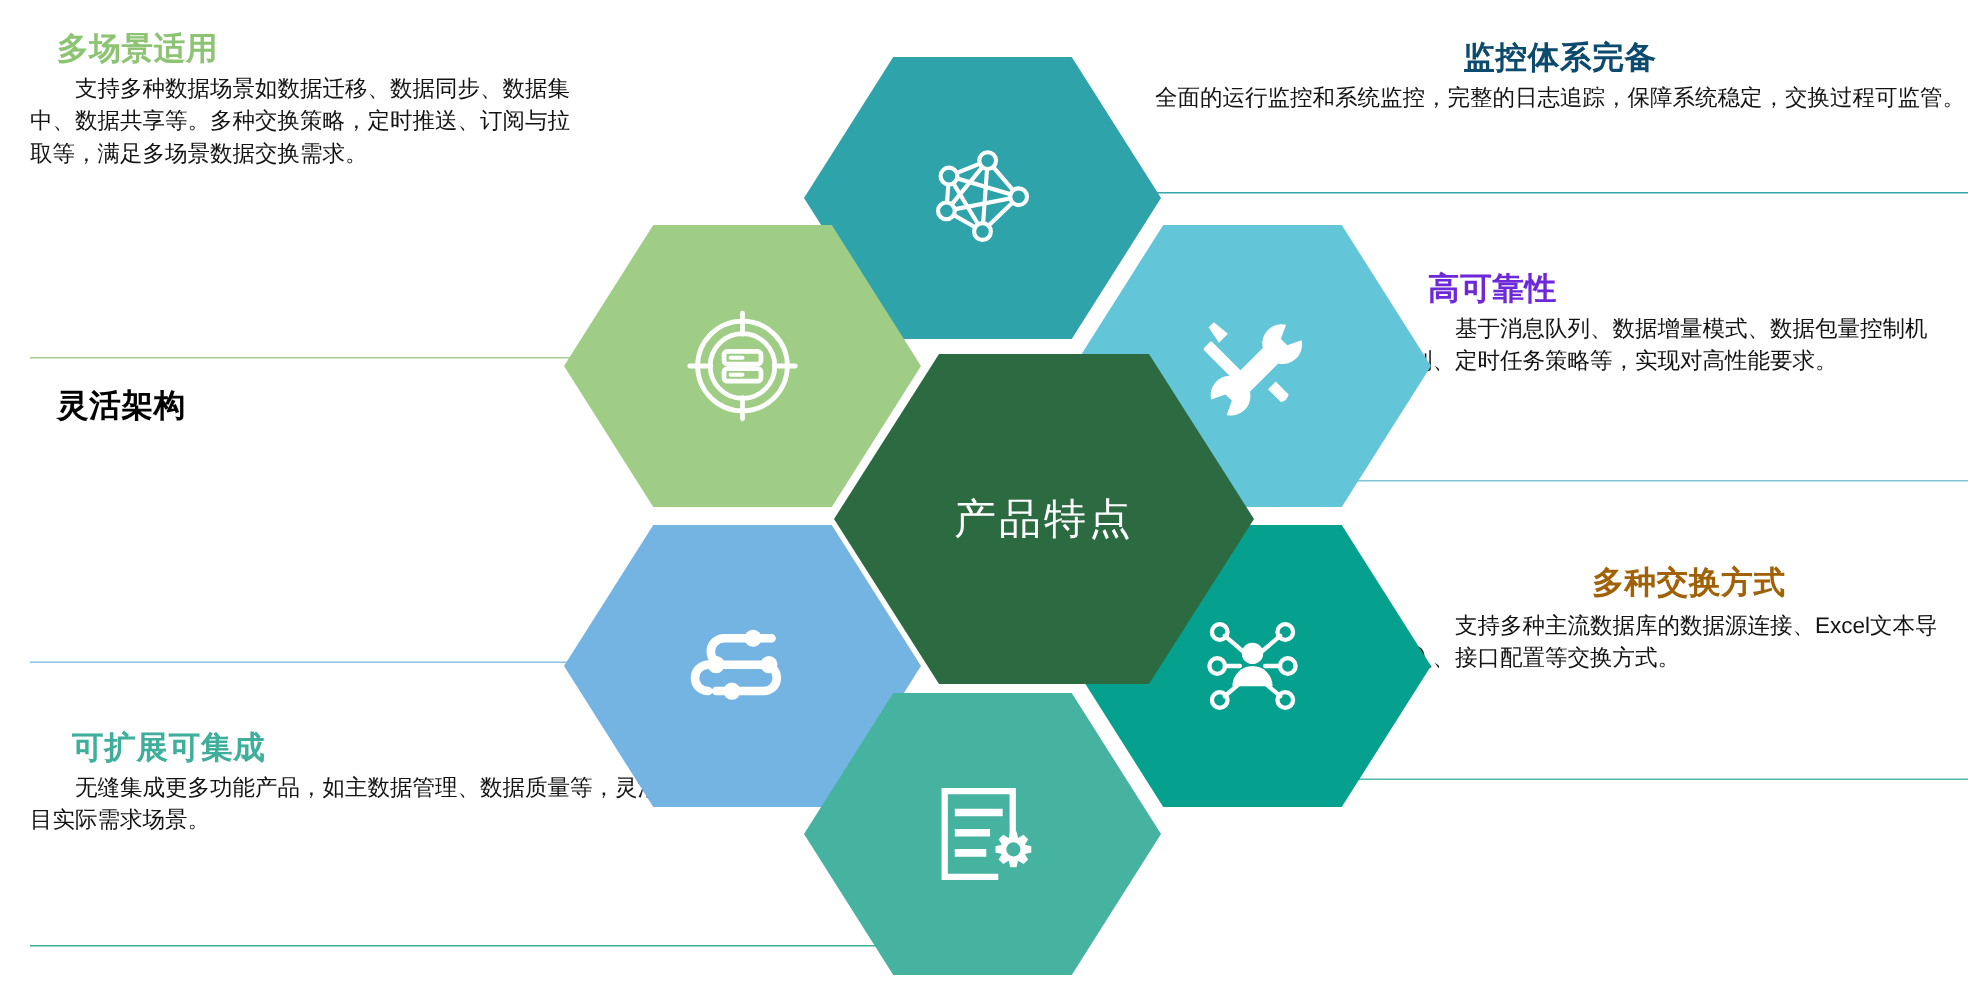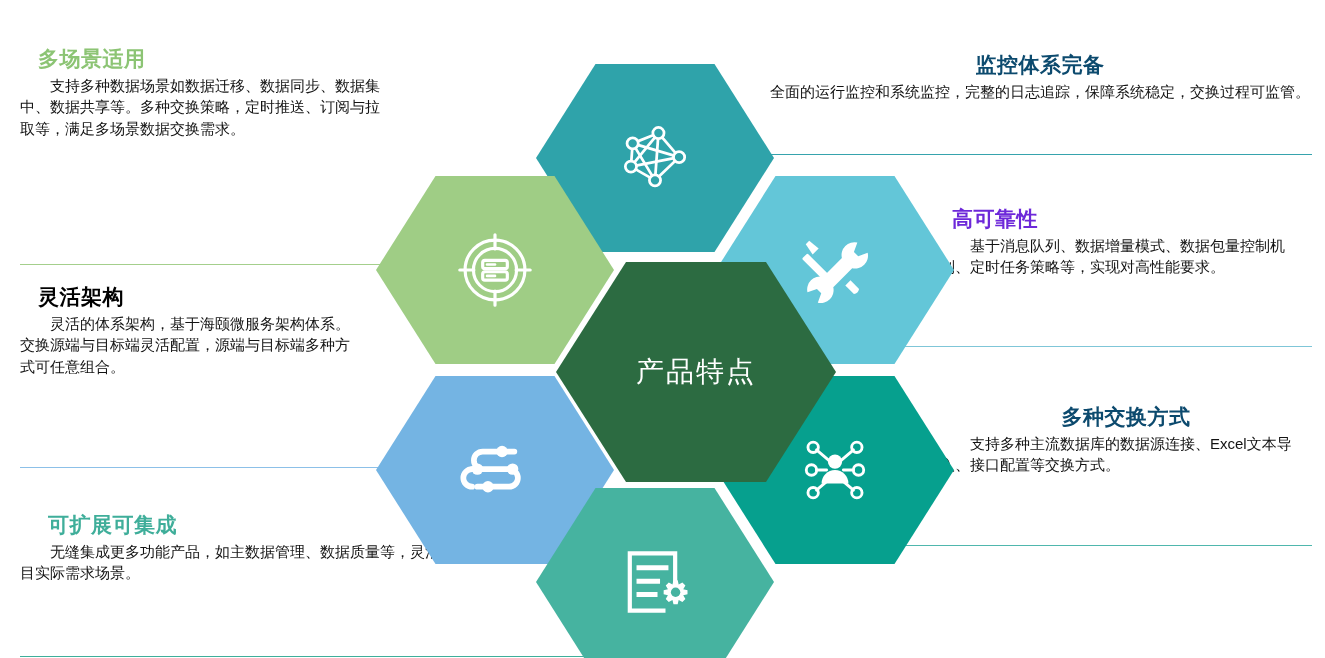--- a/index.html
+++ b/index.html
@@ -3,21 +3,21 @@
 <meta charset="utf-8">
 <style>
   html,body{margin:0;padding:0;}
   body{
     width:1325px;height:658px;
     background:#ffffff;
     font-family:"Liberation Sans","DejaVu Sans",sans-serif;
     overflow:hidden;
     position:relative;
   }
-  #stage{position:relative;width:1325px;height:624px;margin-top:26px;}
+  #stage{position:relative;width:1325px;height:624px;}
 
   
   .block{position:absolute;}
   .block .title{
     font-size:21px;font-weight:bold;line-height:1.2;
     margin:0 0 4px 0;letter-spacing:.5px;
   }
   .block .body{
     font-size:15px;line-height:1.42;color:#131313;
     margin:0;text-indent:2em;
@@ -51,21 +51,20 @@
 <div id="stage">
 
   <div class="block left" style="left:20px;top:20px;width:365px;">
     <div class="title" style="color:#8cc474;text-indent:18px;">多场景适用</div>
     <div class="body">支持多种数据场景如数据迁移、数据同步、数据集中、数据共享等。多种交换策略，定时推送、订阅与拉取等，满足多场景数据交换需求。</div>
   </div>
   <hr class="rule" style="left:20px;top:238px;width:366px;background:#a4cf8c;">
 
   <div class="block left" style="left:20px;top:258px;width:340px;">
     <div class="title" style="color:#000000;text-indent:18px;">灵活架构</div>
-    <div class="body">灵活的体系架构，基于海颐微服务架构体系。交换源端与目标端灵活配置，源端与目标端多种方式可任意组合。</div>
   </div>
   <hr class="rule" style="left:20px;top:441px;width:366px;background:#8cc0e8;">
 
   <div class="block left" style="left:20px;top:486px;width:465px;">
     <div class="title" style="color:#3fae9a;text-indent:28px;">可扩展可集成</div>
     <div class="body">无缝集成更多功能产品，如主数据管理、数据质量等，灵活匹配项目实际需求场景。</div>
   </div>
   <hr class="rule" style="left:20px;top:630px;width:570px;background:#3fae9a;">
 
   <div class="block right" style="left:770px;top:26px;width:540px;">
@@ -74,21 +73,21 @@
   </div>
   <hr class="rule" style="left:735px;top:128px;width:577px;background:#36a3ad;">
 
   <div class="block right" style="left:940px;top:180px;width:372px;">
     <div class="title" style="color:#6d28d9;text-align:left;text-indent:12px;">高可靠性</div>
     <div class="body">基于消息队列、数据增量模式、数据包量控制机制、定时任务策略等，实现对高性能要求。</div>
   </div>
   <hr class="rule" style="left:890px;top:320px;width:422px;background:#7fc6d8;">
 
   <div class="block right" style="left:940px;top:378px;width:372px;">
-    <div class="title" style="color:#0c4a6e;">多种交换方式</div>
+    <div class="title" style="color:#a16207;font-family:Liberation Mono, monospace;">多种交换方式</div>
     <div class="body">支持多种主流数据库的数据源连接、Excel文本导入、接口配置等交换方式。</div>
   </div>
   <hr class="rule" style="left:890px;top:519px;width:422px;background:#4fb7ad;">
 
   <div class="hex" style="left:536px;top:38px;width:238px;height:188px;background:#2fa3aa;">
     <span>
       <svg width="86" height="86" viewBox="0 0 100 100" fill="none" stroke="#ffffff" stroke-width="3.2" stroke-linecap="round">
         <path d="M24 33 L54 21 L78 49 L50 76 L22 60 Z"></path>
         <path d="M24 33 L50 76"></path>
         <path d="M54 21 L22 60"></path>

